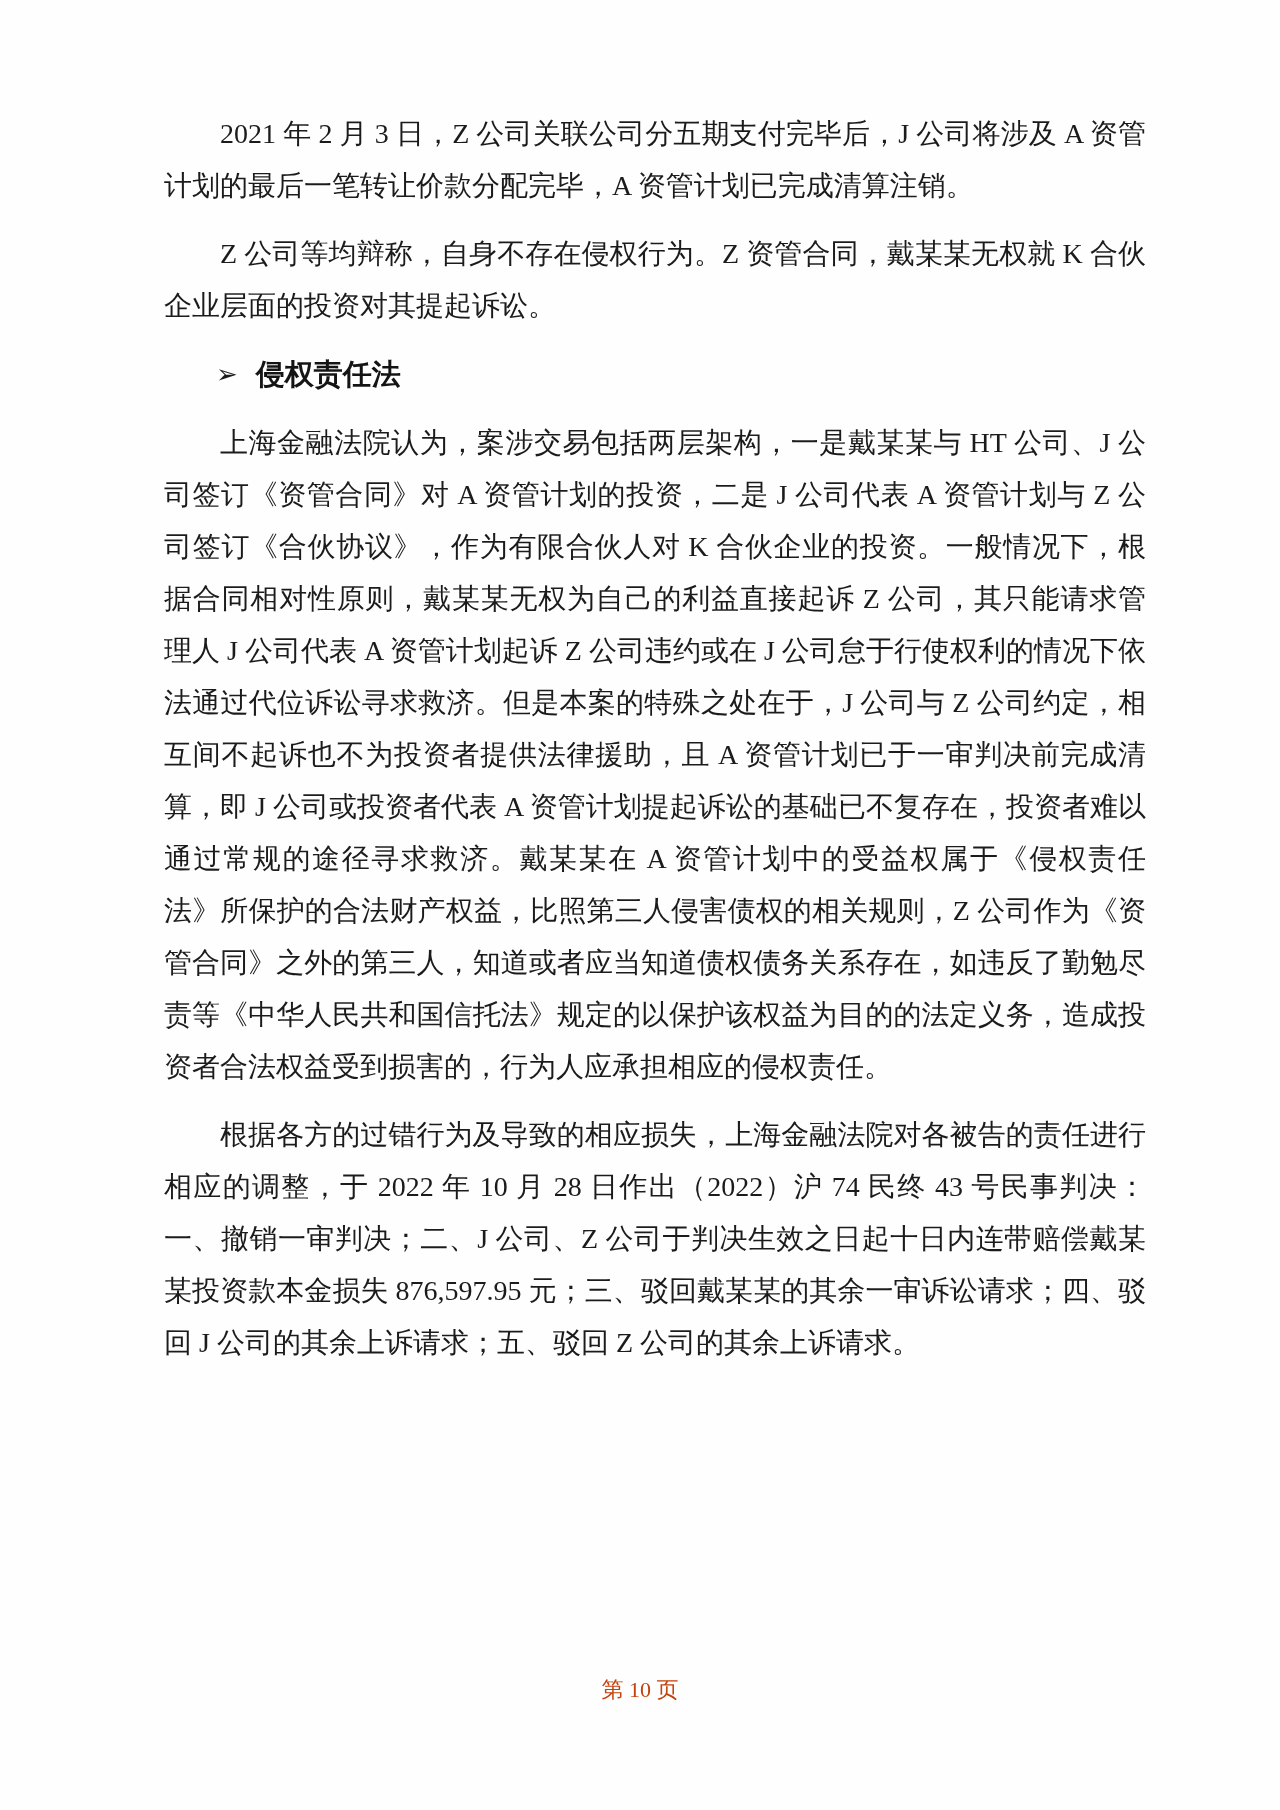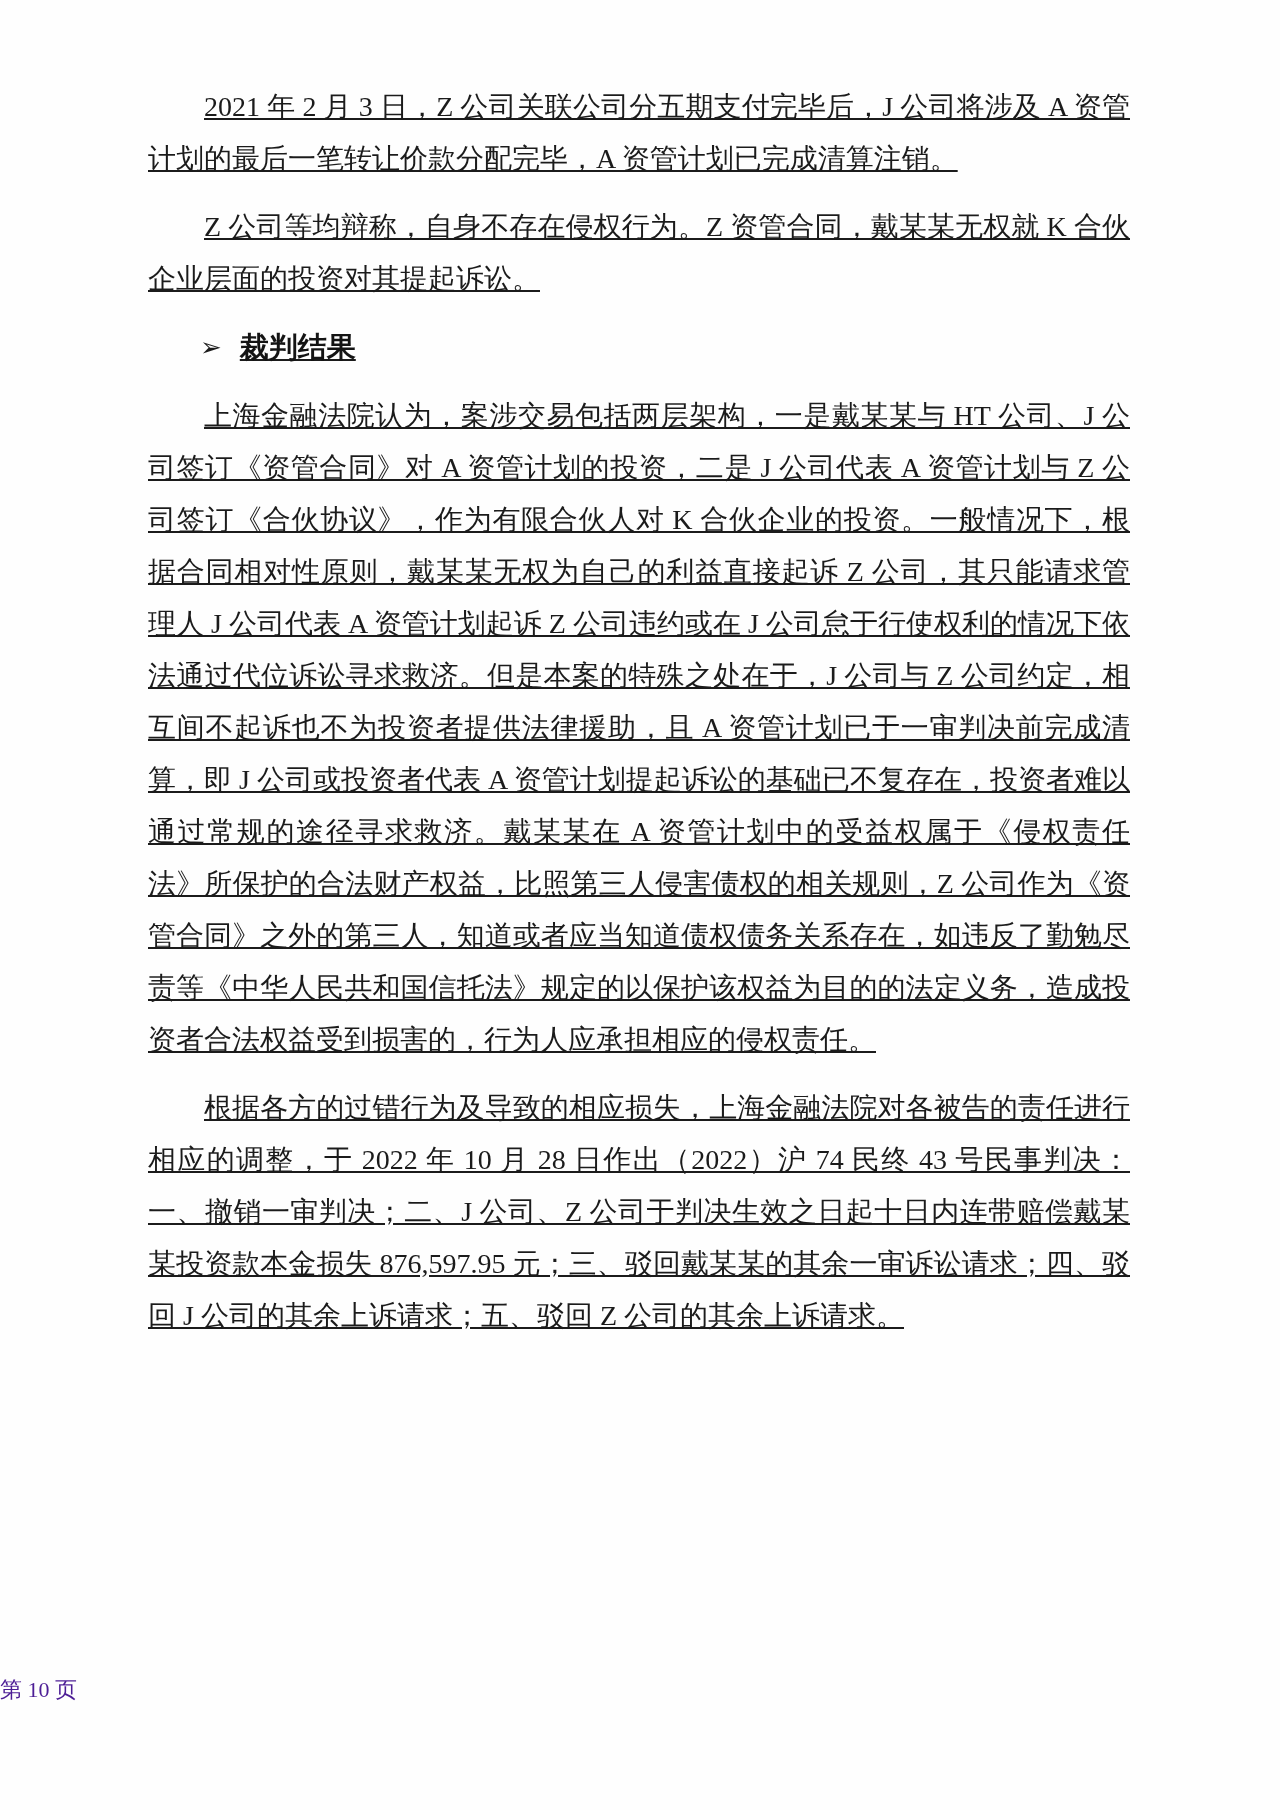--- a/index.html
+++ b/index.html
@@ -11,25 +11,24 @@
     position: relative;
     width: 1280px;
     height: 1810px;
     margin: 0 auto;
     background: #fefefe;
     overflow: hidden;
     color: #1b1b1b;
   }
   .content {
     position: absolute;
-    left: 148px;
+    left: 164px;
     top: 0;
     width: 982px;
-    padding-top: 65px;
-    text-decoration: underline;
+    padding-top: 92px;
   }
   p.body {
     font-family: "Liberation Serif", "DejaVu Serif", serif;
     font-size: 28px;
     line-height: 52px;
     text-align: justify;
     text-indent: 2em;
     margin: 16px 0;
     color: #1b1b1b;
   }
@@ -48,39 +47,40 @@
     font-size: 26px;
     margin-right: 18px;
     transform: translateY(-1px);
     color: #1b1b1b;
   }
   .footer {
     position: absolute;
     left: 0;
     right: 0;
     top: 1676px;
+    text-align: center;
     font-family: "Liberation Serif", "DejaVu Serif", serif;
     font-size: 22px;
     line-height: 28px;
-    color: #4c1d95;
+    color: #c2410c;
   }
 </style>
 </head>
 <body>
 
 <div class="page">
   <div class="content">
 
     <p class="body">2021 年 2 月 3 日，Z 公司关联公司分五期支付完毕后，J 公司将涉及 A 资管计划的最后一笔转让价款分配完毕，A 资管计划已完成清算注销。</p>
 
 
     <p class="body">Z 公司等均辩称，自身不存在侵权行为。Z 资管合同，戴某某无权就 K 合伙企业层面的投资对其提起诉讼。</p>
 
     <h2 class="heading">
-      <span class="arrow">➢</span><span>裁判结果</span>
+      <span class="arrow">➢</span><span>侵权责任法</span>
     </h2>
 
     <p class="body">上海金融法院认为，案涉交易包括两层架构，一是戴某某与 HT 公司、J 公司签订《资管合同》对 A 资管计划的投资，二是 J 公司代表 A 资管计划与 Z 公司签订《合伙协议》，作为有限合伙人对 K 合伙企业的投资。一般情况下，根据合同相对性原则，戴某某无权为自己的利益直接起诉 Z 公司，其只能请求管理人 J 公司代表 A 资管计划起诉 Z 公司违约或在 J 公司怠于行使权利的情况下依法通过代位诉讼寻求救济。但是本案的特殊之处在于，J 公司与 Z 公司约定，相互间不起诉也不为投资者提供法律援助，且 A 资管计划已于一审判决前完成清算，即 J 公司或投资者代表 A 资管计划提起诉讼的基础已不复存在，投资者难以通过常规的途径寻求救济。戴某某在 A 资管计划中的受益权属于《侵权责任法》所保护的合法财产权益，比照第三人侵害债权的相关规则，Z 公司作为《资管合同》之外的第三人，知道或者应当知道债权债务关系存在，如违反了勤勉尽责等《中华人民共和国信托法》规定的以保护该权益为目的的法定义务，造成投资者合法权益受到损害的，行为人应承担相应的侵权责任。</p>
 
     <p class="body">根据各方的过错行为及导致的相应损失，上海金融法院对各被告的责任进行相应的调整，于 2022 年 10 月 28 日作出（2022）沪 74 民终 43 号民事判决：一、撤销一审判决；二、J 公司、Z 公司于判决生效之日起十日内连带赔偿戴某某投资款本金损失 876,597.95 元；三、驳回戴某某的其余一审诉讼请求；四、驳回 J 公司的其余上诉请求；五、驳回 Z 公司的其余上诉请求。</p>
 
 
   </div>
 
   <div class="footer">第 10 页</div>

